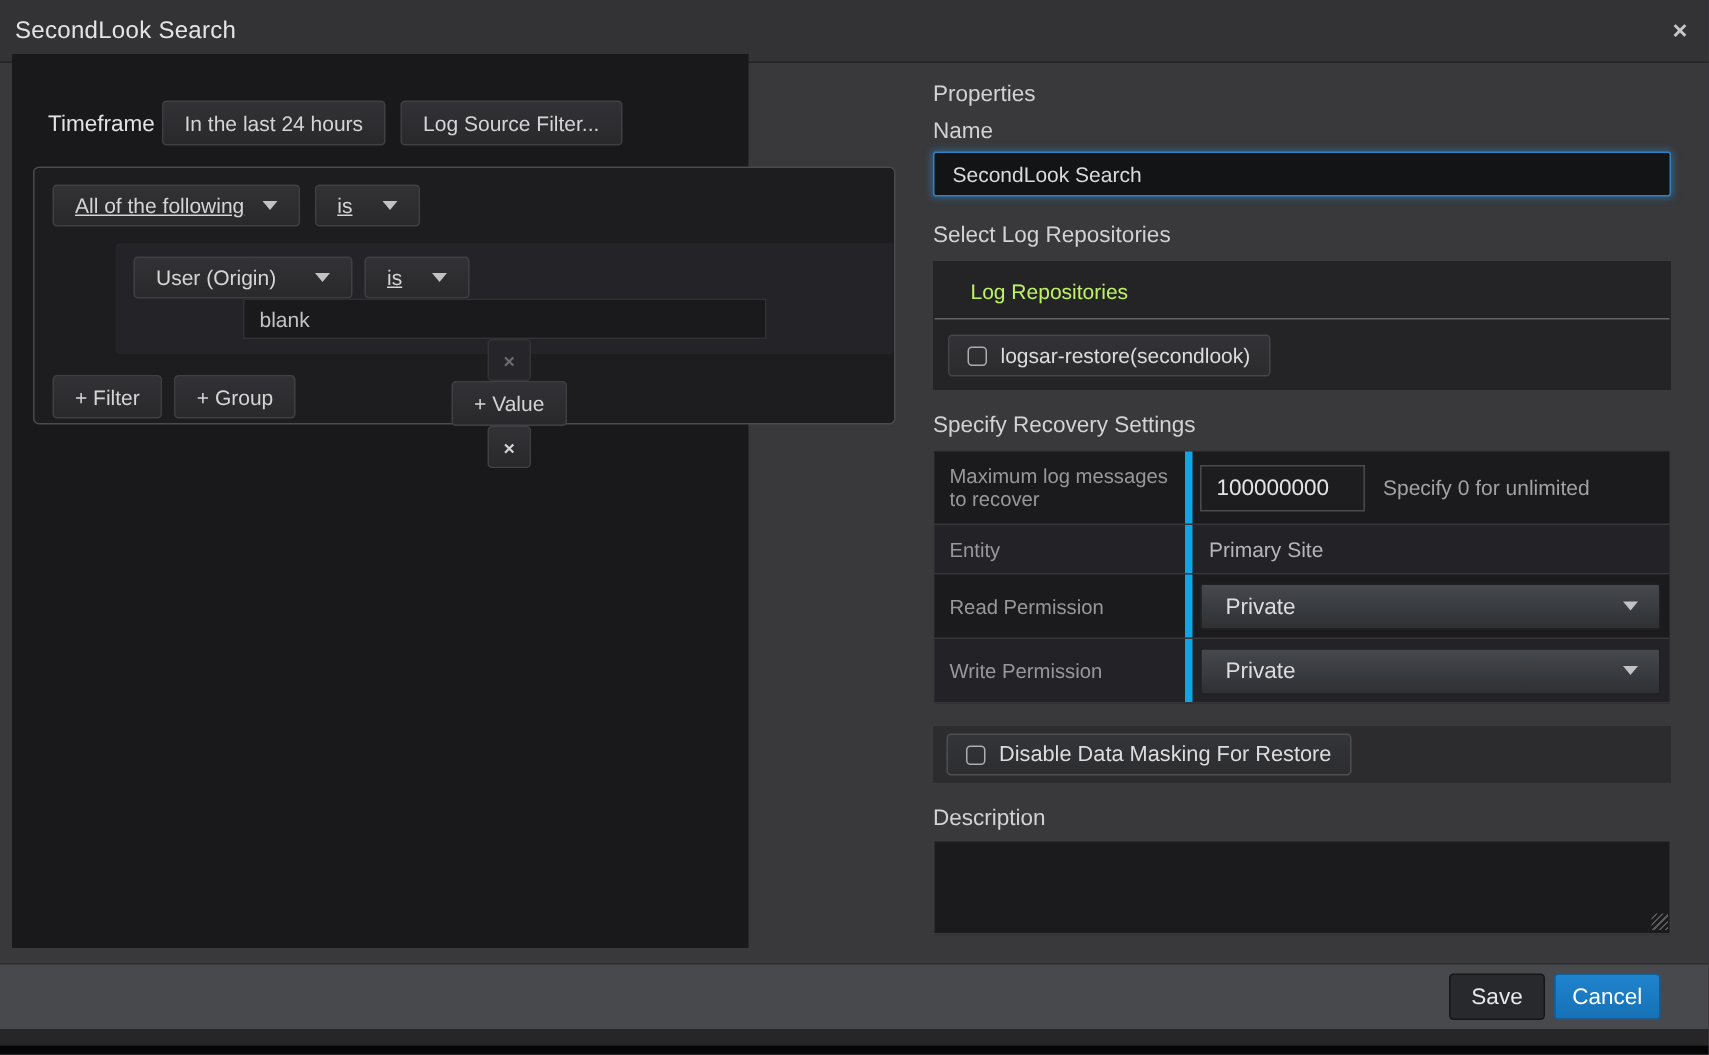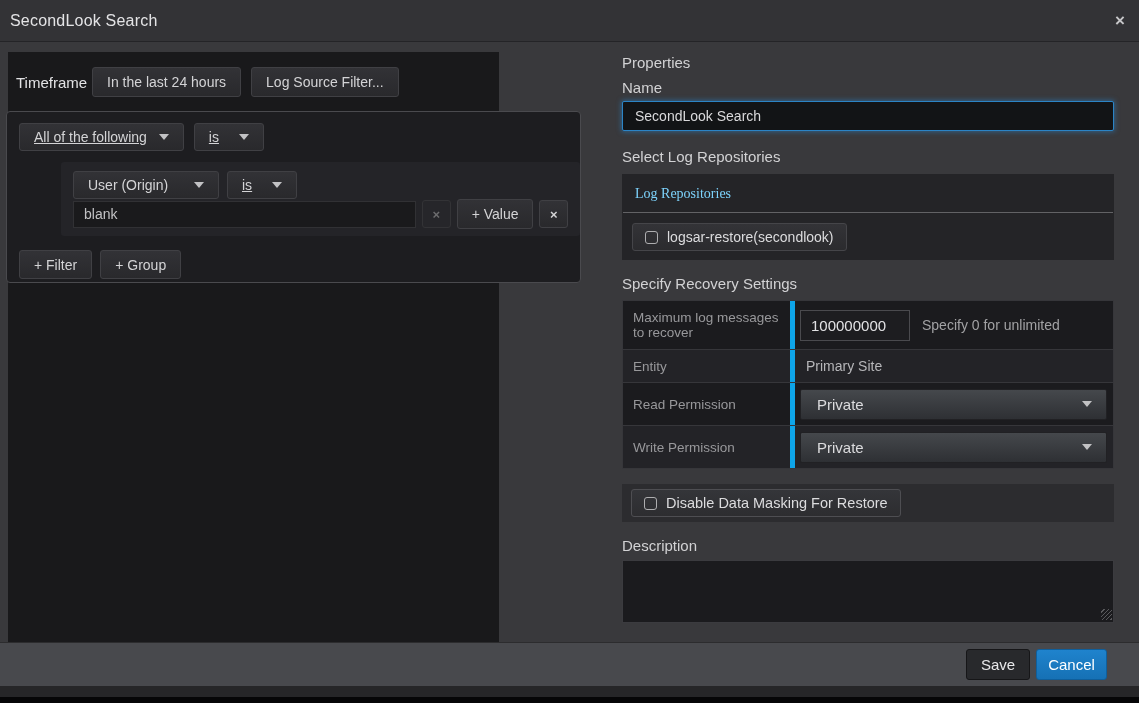--- a/index.html
+++ b/index.html
@@ -37,22 +37,22 @@
     width:13px; height:13px; border:1px solid #aeaeb0; border-radius:3px;
     background:transparent; display:inline-block; flex:none;
   }
   .textinput {
     background:#18181a; border:1px solid #313134; color:#c2c2c4;
     font-family:inherit; font-size:14px; padding:0 10px; outline:none;
   }
   .sectionlabel { font-size:15px; color:#d2d2d4; }
   
   .left-panel {
-    position:absolute; left:8px; top:52px; width:491px; height:596px;
-    background:#19191b; 
+    position:absolute; left:8px; top:36px; width:491px; height:596px;
+    background:#19191b; padding:16px;
   }
   .timeframe-row { display:flex; align-items:center; margin:15px 0 0 8px; }
   .timeframe-row .lbl { font-size:15px; color:#e2e2e4; width:76px; }
   .timeframe-row .btn + .btn { margin-left:10px; }
   .filter-box {
     margin:14px 0 0 -2px; width:575px; height:172px;
     background:#1d1d20; border:1px solid #4a4a4e; border-radius:4px;
     padding:11px 12px;
   }
   .group-row { display:flex; align-items:center; }
@@ -60,21 +60,21 @@
   .group-row .btn + .btn { margin-left:10px; }
   .btn.op-btn { min-width:70px; justify-content:space-between;text-decoration:underline; }
   .inner-box {
     margin:11px 0 0 42px; width:519px; height:74px;
     background:#242428; border-radius:3px; padding:9px 12px 0 12px;
   }
   .field-row { display:flex; align-items:center; }
   .field-row .btn { height:28px; }
   .field-row .btn + .btn { margin-left:8px; }
   .btn.field-btn { width:146px; justify-content:space-between; }
-  .value-row { display:flex; align-items:center; }
+  .value-row { display:flex; align-items:center;flex-direction:column; }
   .value-row .textinput { width:349px; height:27px; background:#1a1a1c; }
   .sq-btn {
     width:29px; padding:0; font-weight:bold; font-size:13px; height:28px;
   }
   .sq-btn.dim { color:#6c6c6e; background:#26262a; border-color:#333336; }
   .value-row > * + * { margin-left:6px; }
   .addfilter-row { display:flex; margin-top:14px; }
   .addfilter-row .btn { height:29px; }
   .addfilter-row .btn + .btn { margin-left:8px; }
   
@@ -83,22 +83,22 @@
   .name-input {
     margin-top:5px; width:492px; height:30px; display:block;
     background:#121416; border:1px solid #2b84c6; border-radius:2px;
     box-shadow:0 0 5px 1px rgba(41,128,193,.55);
     color:#dadadc; font-size:14px; padding:0 12px; outline:none;
     font-family:inherit;
   }
   .repo-label { margin-top:17px; }
   .repo-panel { margin-top:9px; width:492px; height:86px; background:#242427; }
   .repo-panel .panel-title {
-    font-size:14px; color:#7dd3fc; padding:12px 12px 10px 12px;
-    border-bottom:1px solid #626265; margin:0 1px;font-family:Liberation Serif, serif;
+    font-size:14px; color:#bef264; padding:12px 12px 10px 24px;
+    border-bottom:1px solid #626265; margin:0 1px;
   }
   .repo-item {
     margin:10px 0 0 10px; height:28px; display:inline-flex; align-items:center;
     background:linear-gradient(#333337,#2b2b2e); border:1px solid #454549;
     border-radius:3px; padding:12px 12px; cursor:pointer; color:#dcdcde;
   }
   .repo-item .checkbox { margin-right:9px; }
   .recovery-label { margin-top:15px; }
   .recovery-table {
     margin-top:8px; width:492px; border:1px solid #36363a;

